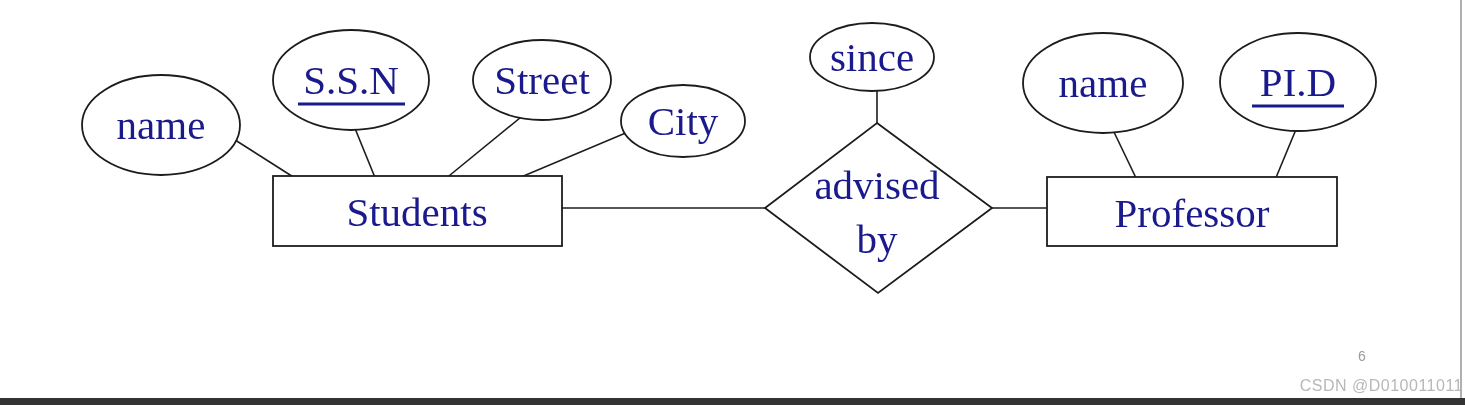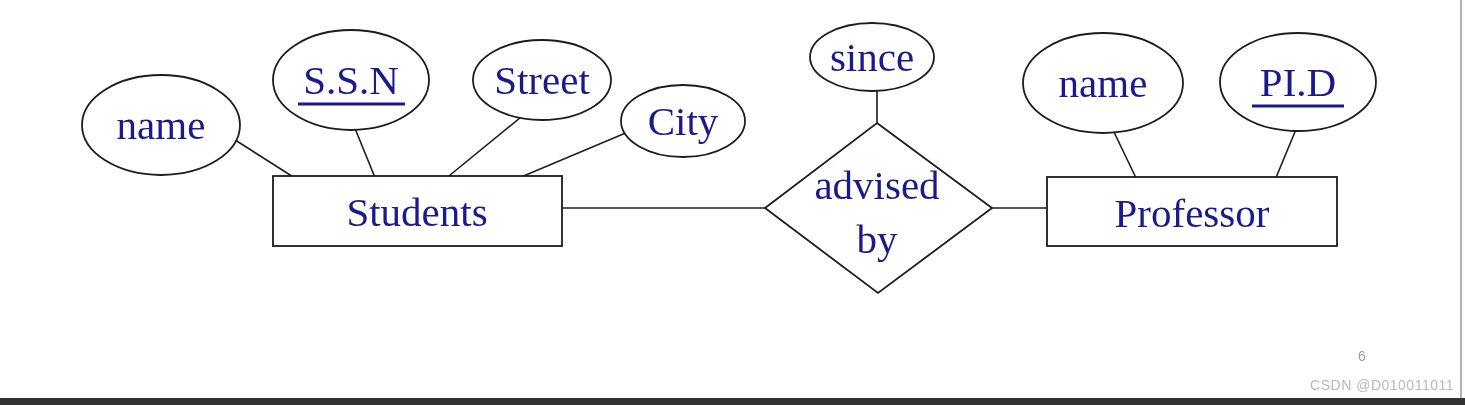--- a/index.html
+++ b/index.html
@@ -44,22 +44,22 @@
     top: 348px;
     left: 1348px;
     width: 28px;
     text-align: center;
     font-size: 14px;
     color: #9b9b9b;
   }
   .watermark {
     position: absolute;
     top: 377px;
-    right: 11px;
-    font-size: 14px;
+    right: 2px;
+    font-size: 16px;
     letter-spacing: 0.5px;
     color: #b8b8b8;
   }
   .right-border {
     position: absolute;
     left: 1460px;
     top: 0;
     width: 2px;
     height: 399px;
     background: #b0b0b0;

